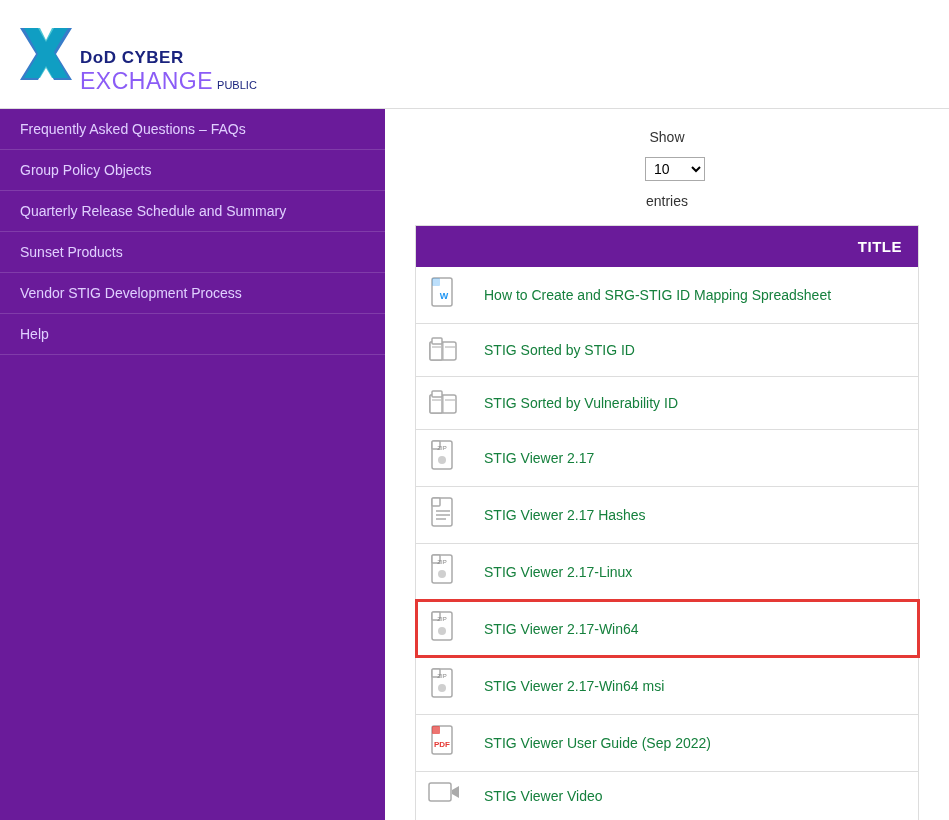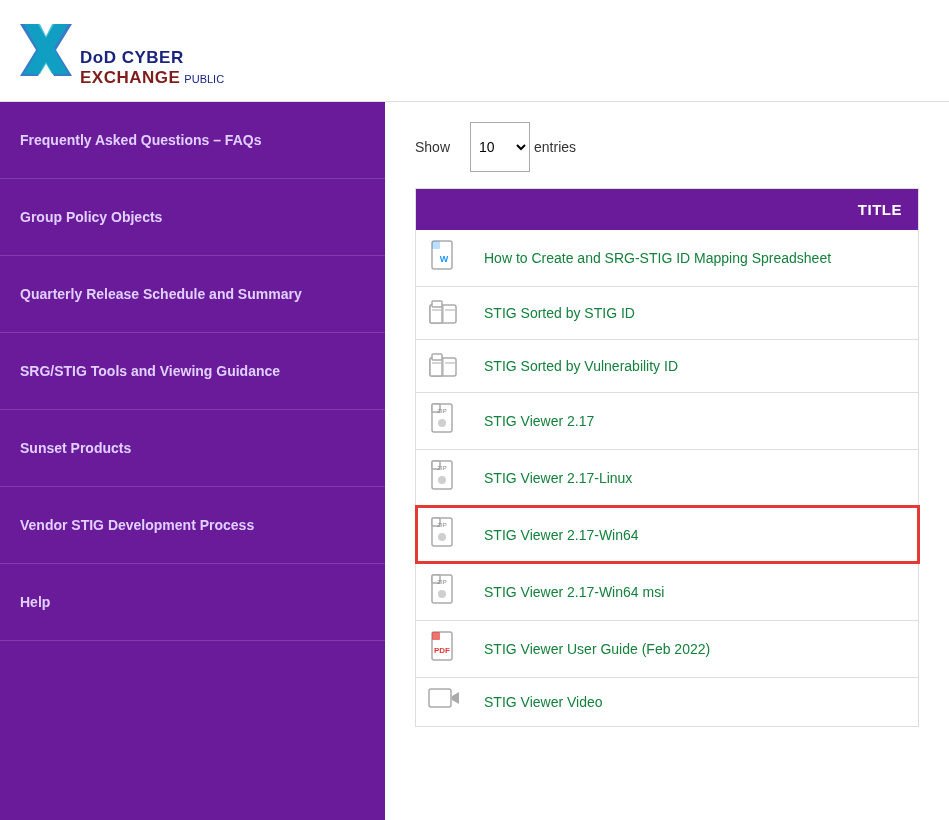--- a/index.html
+++ b/index.html
@@ -32,50 +32,50 @@
 
     
     .sidebar {
       width: 385px;
       background: #6a1b9a;
       min-height: 760px;
       padding: 0;
       flex-shrink: 0;
     }
     .sidebar-item {
-      padding: 30px 20px;
+      padding: 12px 20px;
       border-bottom: 1px solid rgba(255,255,255,0.15);
       cursor: pointer;
-      font-weight: bold;
     }
     .sidebar-item a, .sidebar-item-text {
       color: #e0cfff;
       text-decoration: none;
       font-size: 14px;
       display: block;
     }
 
     
     .content {
       flex: 1;
       padding: 20px 30px;
     }
 
     
     .show-entries {
       display: flex;
       align-items: center;
-      gap: 4px;
+      gap: 12px;
       margin-bottom: 16px;
       font-size: 14px;
       color: #333;
+      flex-direction: column;
     }
     .entries-select {
       border: 1px solid #aaa;
-      padding: 15px 4px;
+      padding: 2px 4px;
       font-size: 14px;
       width: 60px;
       background: #fff;
       margin-left: 16px;
     }
 
     
     .data-table {
       width: 100%;
       border-collapse: collapse;
@@ -131,41 +131,38 @@
     <svg class="logo-x-svg" viewBox="0 0 52 52" fill="none" xmlns="http://www.w3.org/2000/svg">
 
       <polygon points="0,0 18,0 26,14 34,0 52,0 36,26 52,52 34,52 26,38 18,52 0,52 16,26" fill="#1565C0" opacity="0.85"></polygon>
       <polygon points="4,0 20,0 26,12 32,0 48,0 34,24 48,50 32,50 26,40 20,50 4,50 18,26" fill="#00acc1" opacity="0.7"></polygon>
     </svg>
     <div class="logo-text">
       <div style="display:flex; align-items:baseline; gap:4px;">
         <span style="font-size:17px; font-weight:900; color:#1a237e; letter-spacing:0.5px;margin-top:36px;">DoD CYBER</span>
       </div>
       <div style="display:flex; align-items:baseline; gap:4px;">
-        <span style="font-size:17px; font-weight:700; color:#7f1d1d; letter-spacing:0.5px;">EXCHANGE</span>
+        <span style="font-size:23px; font-weight:400; color:#8b5cf6; letter-spacing:0.5px;">EXCHANGE</span>
         <span style="font-size:11px; color:#1a237e; font-weight:normal;">PUBLIC</span>
       </div>
     </div>
   </div>
 </div>
 
 <div class="main-layout">
 
   <nav class="sidebar">
     <div class="sidebar-item">
       <span class="sidebar-item-text">Frequently Asked Questions – FAQs</span>
     </div>
     <div class="sidebar-item">
       <span class="sidebar-item-text">Group Policy Objects</span>
     </div>
     <div class="sidebar-item">
       <span class="sidebar-item-text">Quarterly Release Schedule and Summary</span>
-    </div>
-    <div class="sidebar-item">
-      <span class="sidebar-item-text">SRG/STIG Tools and Viewing Guidance</span>
     </div>
     <div class="sidebar-item">
       <span class="sidebar-item-text">Sunset Products</span>
     </div>
     <div class="sidebar-item">
       <span class="sidebar-item-text">Vendor STIG Development Process</span>
     </div>
     <div class="sidebar-item">
       <span class="sidebar-item-text">Help</span>
     </div>
@@ -228,20 +225,30 @@
       <rect x="2" y="1" width="8" height="8" rx="1" fill="#fff" stroke="#aaa" stroke-width="1.5"></rect>
       <text x="12" y="10" font-size="6" fill="#888" text-anchor="middle">ZIP</text>
       <circle cx="12" cy="20" r="4" fill="#888" opacity="0.4"></circle>
     </svg></td>
             <td class="title-cell"><a href="#">STIG Viewer 2.17</a></td>
           </tr>
           <tr>
             <td class="icon-cell"><svg width="28" height="32" viewBox="0 0 28 32" fill="none" xmlns="http://www.w3.org/2000/svg">
       <rect x="2" y="1" width="20" height="28" rx="2" fill="#fff" stroke="#aaa" stroke-width="1.5"></rect>
       <rect x="2" y="1" width="8" height="8" rx="1" fill="#fff" stroke="#aaa" stroke-width="1.5"></rect>
+      <line x1="6" y1="14" x2="20" y2="14" stroke="#aaa" stroke-width="1.5"></line>
+      <line x1="6" y1="18" x2="20" y2="18" stroke="#aaa" stroke-width="1.5"></line>
+      <line x1="6" y1="22" x2="16" y2="22" stroke="#aaa" stroke-width="1.5"></line>
+    </svg></td>
+            <td class="title-cell"><a href="#">STIG Viewer 2.17 Hashes</a></td>
+          </tr>
+          <tr>
+            <td class="icon-cell"><svg width="28" height="32" viewBox="0 0 28 32" fill="none" xmlns="http://www.w3.org/2000/svg">
+      <rect x="2" y="1" width="20" height="28" rx="2" fill="#fff" stroke="#aaa" stroke-width="1.5"></rect>
+      <rect x="2" y="1" width="8" height="8" rx="1" fill="#fff" stroke="#aaa" stroke-width="1.5"></rect>
       <text x="12" y="10" font-size="6" fill="#888" text-anchor="middle">ZIP</text>
       <circle cx="12" cy="20" r="4" fill="#888" opacity="0.4"></circle>
     </svg></td>
             <td class="title-cell"><a href="#">STIG Viewer 2.17-Linux</a></td>
           </tr>
           <tr style="outline: rgb(229, 57, 53) solid 3px; outline-offset: -2px;">
             <td class="icon-cell"><svg width="28" height="32" viewBox="0 0 28 32" fill="none" xmlns="http://www.w3.org/2000/svg">
       <rect x="2" y="1" width="20" height="28" rx="2" fill="#fff" stroke="#aaa" stroke-width="1.5"></rect>
       <rect x="2" y="1" width="8" height="8" rx="1" fill="#fff" stroke="#aaa" stroke-width="1.5"></rect>
       <text x="12" y="10" font-size="6" fill="#888" text-anchor="middle">ZIP</text>
@@ -257,21 +264,21 @@
       <circle cx="12" cy="20" r="4" fill="#888" opacity="0.4"></circle>
     </svg></td>
             <td class="title-cell"><a href="#">STIG Viewer 2.17-Win64 msi</a></td>
           </tr>
           <tr>
             <td class="icon-cell"><svg width="28" height="32" viewBox="0 0 28 32" fill="none" xmlns="http://www.w3.org/2000/svg">
       <rect x="2" y="1" width="20" height="28" rx="2" fill="#fff" stroke="#aaa" stroke-width="1.5"></rect>
       <rect x="2" y="1" width="8" height="8" rx="1" fill="#e53935" opacity="0.7"></rect>
       <text x="12" y="22" font-size="8" fill="#e53935" text-anchor="middle" font-weight="bold">PDF</text>
     </svg></td>
-            <td class="title-cell"><a href="#">STIG Viewer User Guide (Feb 2022)</a></td>
+            <td class="title-cell"><a href="#">STIG Viewer User Guide (Sep 2022)</a></td>
           </tr>
           <tr>
             <td class="icon-cell"><svg width="32" height="24" viewBox="0 0 32 24" fill="none" xmlns="http://www.w3.org/2000/svg">
       <rect x="1" y="1" width="22" height="18" rx="2" fill="#fff" stroke="#aaa" stroke-width="1.5"></rect>
       <polygon points="24,8 31,4 31,16 24,12" fill="#aaa"></polygon>
     </svg></td>
             <td class="title-cell"><a href="#">STIG Viewer Video</a></td>
           </tr>
         </tbody>
     </table>

